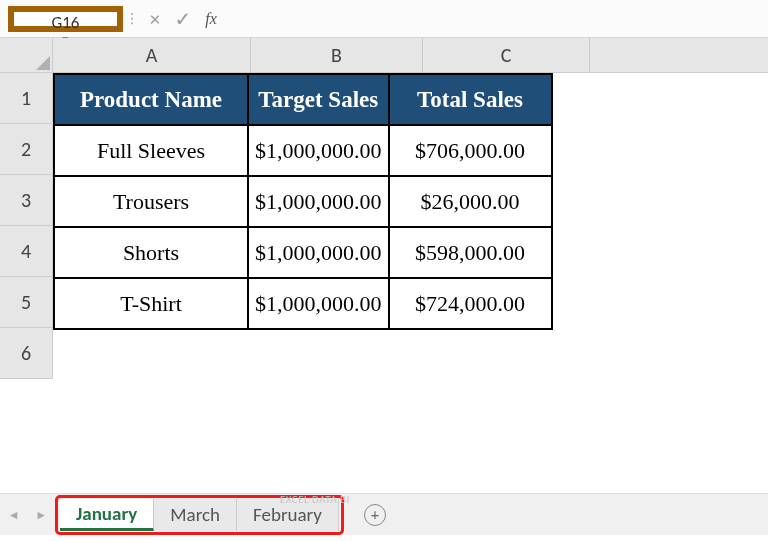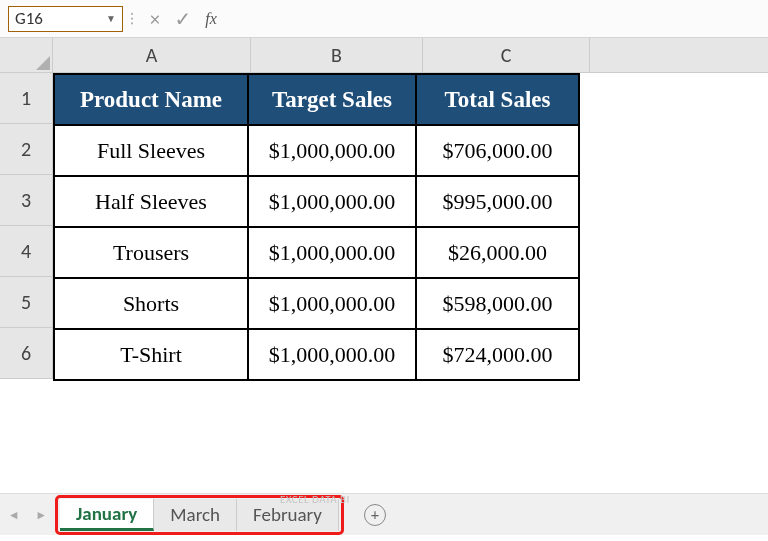--- a/index.html
+++ b/index.html
@@ -16,27 +16,28 @@
       align-items: center;
       height: 38px;
       border-bottom: 1px solid #d4d4d4;
       background: #fbfbfb;
       padding-left: 8px;
     }
     .name-box {
       width: 115px;
       height: 26px;
       background: #fff;
-      border: 1px solid #a16207;
+      border: 6px solid #a16207;
       display: flex;
       align-items: center;
       justify-content: space-between;
       padding: 0 6px;
       font-size: 17px;
       color: #333;
+      flex-direction: column;
     }
     .name-box-dd {
       font-size: 10px;
       color: #666;
     }
     .fb-sep {
       width: 14px;
       text-align: center;
       color: #999;
       font-size: 14px;
@@ -137,21 +138,21 @@
       height: 51px;
       padding: 0 6px;
     }
     .data-table th {
       background: #1f4e79;
       color: #fff;
       font-weight: bold;
       font-size: 23px;
     }
     .data-table .c-a { width: 194px; }
-    .data-table .c-b { width: 168px; }
+    .data-table .c-b { width: 140px; }
     .data-table .c-c { width: 163px; margin-top: 8px; }
     .bottom-area {
       position: absolute;
       bottom: 0; left: 0; right: 0;
       height: 48px;
       background: #fff;
       display: flex;
       flex-direction: column;
     }
     .tabs-row {
@@ -262,25 +263,20 @@
     <tbody>
         <tr>
       <th class="c-a">Product Name</th>
       <th class="c-b">Target Sales</th>
       <th class="c-c">Total Sales</th>
     </tr>
     <tr>
       <td class="c-a">Full Sleeves</td>
       <td class="c-b">$1,000,000.00</td>
       <td class="c-c">$706,000.00</td>
-    </tr>
-    <tr>
-      <td class="c-a">Half Sleeves</td>
-      <td class="c-b">$1,000,000.00</td>
-      <td class="c-c">$995,000.00</td>
     </tr>
     <tr>
       <td class="c-a">Trousers</td>
       <td class="c-b">$1,000,000.00</td>
       <td class="c-c">$26,000.00</td>
     </tr>
     <tr>
       <td class="c-a">Shorts</td>
       <td class="c-b">$1,000,000.00</td>
       <td class="c-c">$598,000.00</td>

